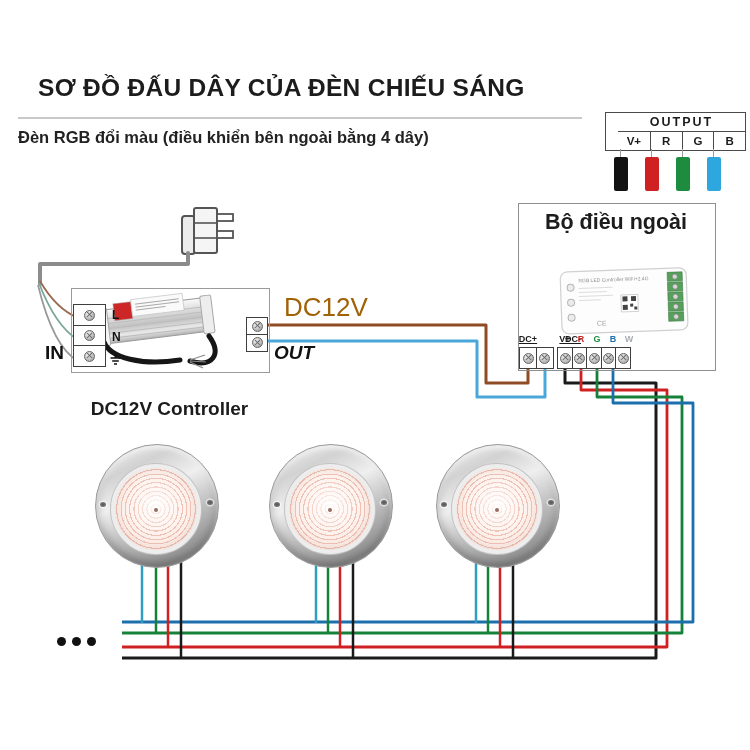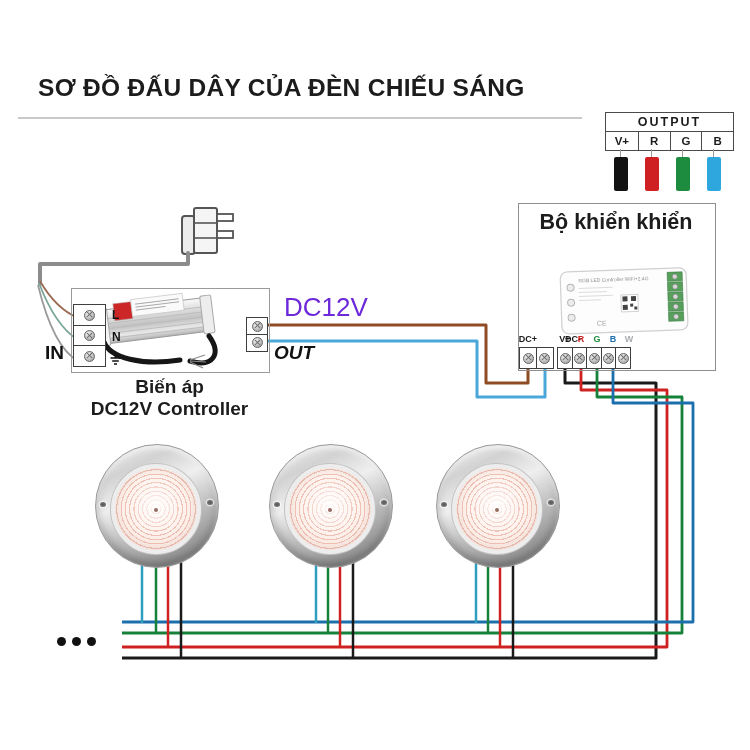--- a/index.html
+++ b/index.html
@@ -4,34 +4,34 @@
 <style>
   html,body{margin:0;padding:0;background:#fff;}
   #stage{position:relative;width:750px;height:750px;background:#ffffff;overflow:hidden;
          font-family:"Liberation Sans","DejaVu Sans",sans-serif;color:#1c1c1c;}
   .abs{position:absolute;}
   
   #title{left:18px;top:74px;font-size:24.5px;font-weight:700;letter-spacing:.3px;margin-left:20px;}
   #divider{left:18px;top:117px;width:564px;height:2px;background:#c9c9c9;}
   #subtitle{left:18px;top:128px;font-size:16.5px;font-weight:700;color:#222;}
   
-  #legend{left:605px;top:112px;width:127px;border:1.6px solid #4a4a4a;background:#fff;}
+  #legend{left:605px;top:112px;width:127px;border:1.6px solid #4a4a4a;background:#fff;padding-left:12px;}
   #legend .hdr{height:18px;line-height:18px;text-align:center;font-size:12.5px;font-weight:800;
                letter-spacing:2px;border-bottom:1.4px solid #4a4a4a;}
   #legend .row{display:grid;grid-template-columns:repeat(4,1fr);height:18px;}
   #legend .cell{line-height:18px;text-align:center;font-size:11.5px;font-weight:800;border-left:1.4px solid #4a4a4a;}
   #legend .cell:first-child{border-left:none;}
   .stub{width:1.4px;height:8px;background:#9a9a9a;top:149px;}
   .wblock{width:14px;height:34px;top:157px;border-radius:2px;}
   .wb-black{background:#121212;} .wb-red{background:#cf2121;}
   .wb-green{background:#1e8c3e;} .wb-blue{background:#2ea7df;}
   
   .biglabel{font-size:26px;color:#474747;}
   #ac-label{left:70px;top:228px;}
-  #dc-label{left:284px;top:292px;color:#6d28d9;}
+  #dc-label{left:284px;top:292px;color:#a16207;}
   .iolabel{font-size:19px;font-weight:800;color:#111;}
   #in-label{left:45px;top:342px;text-align:right;}
   #out-label{left:274px;top:342px;font-style:italic;}
   
   #xf-box{left:71px;top:288px;width:197px;height:83px;border:1.6px solid #9b9b9b;}
   #in-block{left:73px;top:304px;width:33px;}
   #in-block .tbox{width:33px;height:22px;border:1.5px solid #3f3f3f;box-sizing:border-box;background:#fff;
                   display:flex;align-items:center;justify-content:center;margin-top:-1.5px;}
   #in-block .tbox:first-child{margin-top:0;}
   #out-block{left:246px;top:317px;width:22px;}
@@ -39,21 +39,21 @@
                    display:flex;align-items:center;justify-content:center;margin-top:-1.5px;}
   #out-block .tbox:first-child{margin-top:0;}
   .inlab{font-size:12px;font-weight:800;color:#111;}
   #xf-caption1{left:71px;top:376px;width:197px;text-align:center;font-size:19px;font-weight:800;}
   #xf-caption2{left:21px;top:398px;width:297px;text-align:center;font-size:19px;font-weight:800;}
   
   #ctrl-box{left:518px;top:203px;width:196px;height:166px;border:1.6px solid #8f8f8f;}
   #ctrl-t1{left:518px;top:210px;width:196px;text-align:center;font-size:21.5px;font-weight:800;}
   #ctrl-t2{left:518px;top:236px;width:196px;text-align:center;font-size:21.5px;font-weight:800;}
   .ctlab{top:334px;width:28px;text-align:center;font-size:9px;font-weight:800;}
-  .ct-0,.ct-1,.ct-2{color:#1a1a1a;} .ct-3{color:#cf2121;} .ct-4{color:#1e8c3e;}
+  .ct-0,.ct-1,.ct-2{color:#1a1a1a;text-decoration:underline;} .ct-3{color:#cf2121;} .ct-4{color:#1e8c3e;}
   .ct-5{color:#1c6fad;} .ct-6{color:#a8adb2;}
   .tgroup{top:347px;display:flex;}
   .tgroup .tbox{height:22px;border:1.5px solid #3f3f3f;box-sizing:border-box;background:#fff;
                 display:flex;align-items:center;justify-content:center;margin-left:-1.5px;}
   .tgroup .tbox:first-child{margin-left:0;}
   #tg-dc{left:519px;} #tg-dc .tbox{width:18px;}
   #tg-out{left:557px;} #tg-out .tbox{width:16px;}
   
   .screw{width:11px;height:11px;border-radius:50%;position:relative;flex:0 0 auto;
          background:radial-gradient(circle at 35% 30%,#f2f2f2,#bcbcbc 60%,#8f8f8f);
@@ -175,20 +175,21 @@
         <rect x="622.5" y="307" width="5" height="5" fill="#444"></rect>
         <rect x="630" y="306" width="3" height="3" fill="#444"></rect>
         <rect x="634" y="309" width="3" height="3" fill="#444"></rect>
       </g>
       <text x="596" y="327" font-size="7" fill="#a5a5a5">CE</text>
     </g>
   </svg>
 
   <div class="abs" id="title">SƠ ĐỒ ĐẤU DÂY CỦA ĐÈN CHIẾU SÁNG</div>
   <div class="abs" id="divider"></div>
+  <div class="abs" id="subtitle">Đèn RGB đổi màu (điều khiển bên ngoài bằng 4 dây)</div>
 
   <div class="abs" id="legend">
     <div class="hdr">OUTPUT</div>
     <div class="row">
       <div class="cell">V+</div>
       <div class="cell">R</div>
       <div class="cell">G</div>
       <div class="cell">B</div>
     </div>
   </div>
@@ -223,25 +224,24 @@
     <path d="M6.5,1 V5 M1.5,5 H11.5 M3.2,8 H9.8 M5,11 H8" stroke="#111" stroke-width="1.6" fill="none"></path>
   </svg>
   <div class="abs" id="out-block">
     <div class="tbox">
         <span class="screw"></span>
       </div>
     <div class="tbox">
         <span class="screw"></span>
       </div>
   </div>
-  <div class="abs" id="xf-caption1">Biến áp</div>
   <div class="abs" id="xf-caption2">DC12V Controller</div>
 
   <div class="abs" id="ctrl-box"></div>
-  <div class="abs" id="ctrl-t1">Bộ khiển khiển</div>
+  <div class="abs" id="ctrl-t1">Bộ điều ngoài</div>
 
   <div class="abs ctlab ct-0" style="left:514px;">DC+</div>
   <div class="abs ctlab ct-1" style="left:559px;">DC-</div>
   <div class="abs ctlab ct-2" style="left:551px;">V+</div>
   <div class="abs ctlab ct-3" style="left:567px;">R</div>
   <div class="abs ctlab ct-4" style="left:583px;">G</div>
   <div class="abs ctlab ct-5" style="left:599px;">B</div>
   <div class="abs ctlab ct-6" style="left:615px;">W</div>
 
   <div class="abs tgroup" id="tg-dc">

